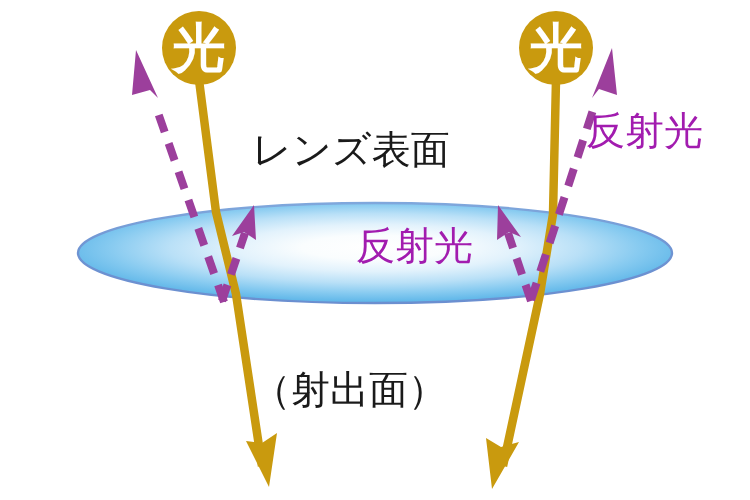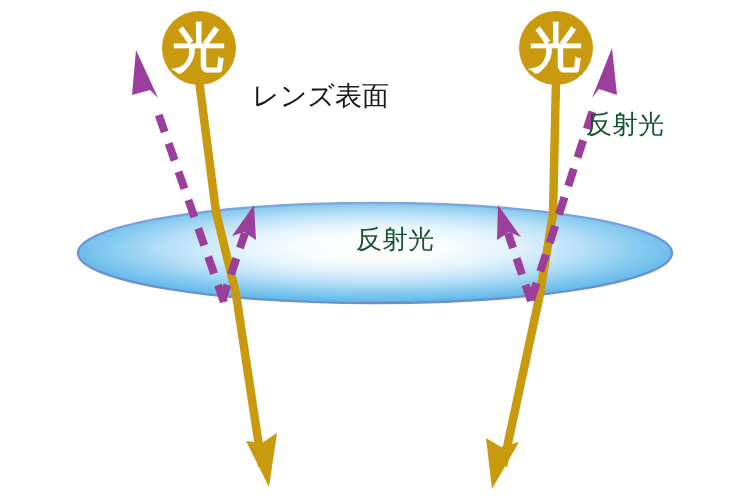--- a/index.html
+++ b/index.html
@@ -23,28 +23,29 @@
     height: 500px;
   }
   .label-text {
     position: absolute;
     white-space: nowrap;
     line-height: 1.04;
     text-align: center;
   }
   .lens-label {
     color: #1a1a1a;
-    font-size: 27px;
+    font-size: 39px;
     letter-spacing: 0px;
     font-family: "DejaVu Sans", "Liberation Sans", sans-serif;
     font-weight: 400;
+    margin-top: 48px;
   }
   .reflect-label {
-    color: #14532d;
-    font-size: 26px;
+    color: #a21caf;
+    font-size: 39px;
     font-family: "DejaVu Sans", "Liberation Sans", sans-serif;
     font-weight: 400;
   }
   #label-lens-front { left: 252px; top: 82px; }
   #label-lens-back  { left: 252px; top: 322px; }
   #label-reflect-right { left: 586px; top: 111px; }
   #label-reflect-center { left: 356px; top: 226px; }
   .hikari-char {
     position: absolute;
     color: #ffffff;
@@ -124,18 +125,19 @@
   </svg>
 
   <div class="hikari-char" id="hikari-char-left">光</div>
   <div class="hikari-char" id="hikari-char-right">光</div>
 
   <div class="label-text lens-label" id="label-lens-front">
     <div>レンズ表面</div>
   </div>
 
   <div class="label-text lens-label" id="label-lens-back">
+    <div>（射出面）</div>
   </div>
 
   <div class="label-text reflect-label" id="label-reflect-right">反射光</div>
   <div class="label-text reflect-label" id="label-reflect-center">反射光</div>
 
 </div>
 
 </body></html>

